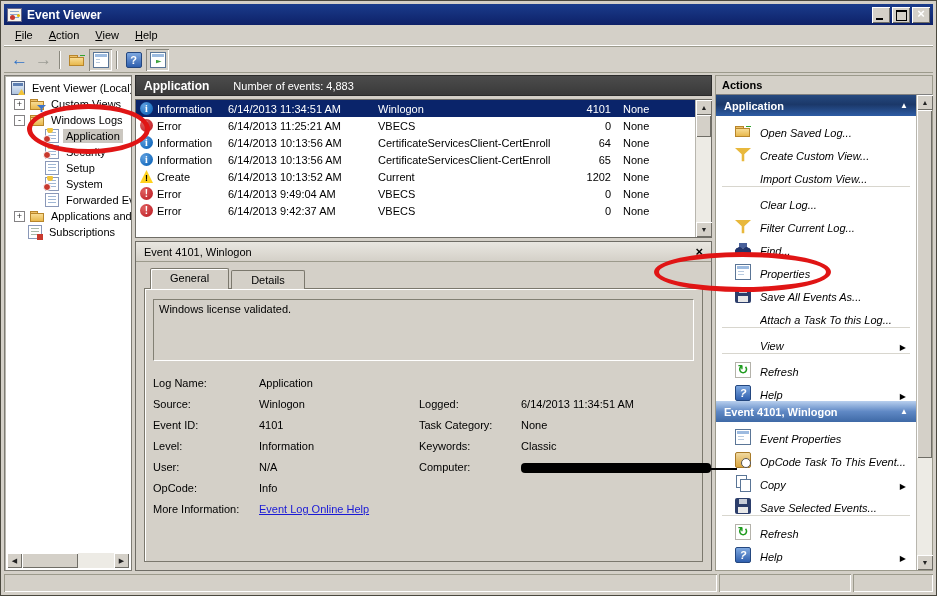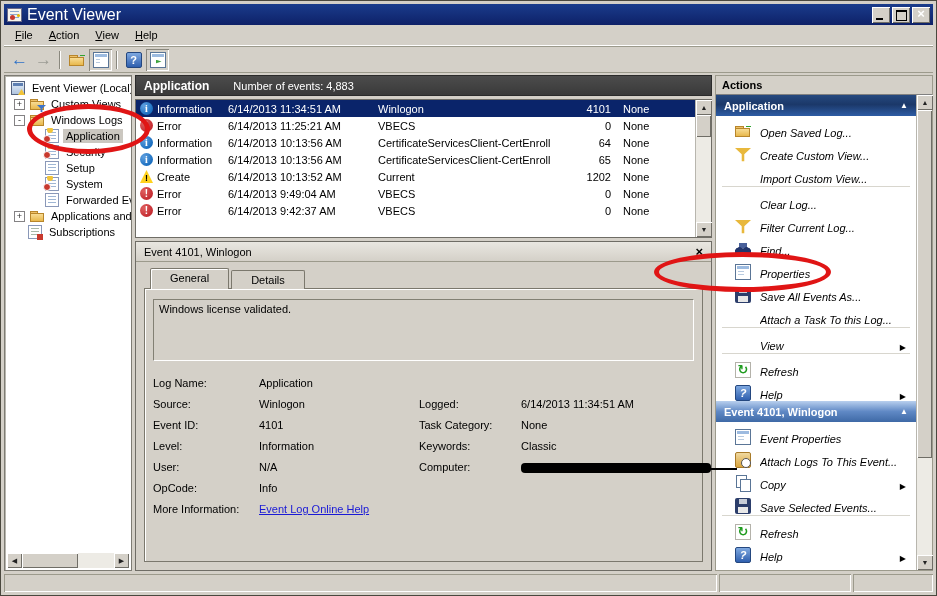--- a/index.html
+++ b/index.html
@@ -6,21 +6,21 @@
   html,body { width:937px; height:596px; overflow:hidden; }
   body { font-family:"Liberation Sans","DejaVu Sans",sans-serif; font-size:11px; color:#000; background:#808080; position:relative; }
 
   .window { position:absolute; inset:0; background:#D4D0C8; border:1px solid #4A483E; padding:3px; display:flex; flex-direction:column; }
 
   
   .titlebar { height:21px; flex:none; background:linear-gradient(#1A3C8C,#0E2168); display:flex; align-items:center; padding:0 3px; color:#fff; }
   .title-icon { width:15px; height:14px; margin-right:5px; background:#F6F4EC; border:1px solid #6A6A88; position:relative; flex:none; }
   .title-icon::before { content:""; position:absolute; left:2px; top:2px; right:2px; height:7px; background:repeating-linear-gradient(#8FA8CC 0 1px, transparent 1px 3px); }
   .title-icon::after { content:""; position:absolute; left:2px; bottom:1px; width:5px; height:5px; border-radius:50%; background:#C8392E; box-shadow:6px -2px 0 -1px #E8B900; }
-  .title-text { font-weight:normal; font-size:16px; flex:1; }
+  .title-text { font-weight:bold; font-size:12px; flex:1; }
   .win-btn { width:18px; height:16px; margin-left:2px; background:#D4D0C8; box-shadow:inset 1px 1px 0 #fff, inset -1px -1px 0 #6F6D66; position:relative; flex:none; }
   .win-btn.min::after { content:""; position:absolute; left:4px; bottom:3px; width:7px; height:2px; background:#000; }
   .win-btn.max::after { content:""; position:absolute; left:4px; top:3px; width:9px; height:8px; border:1px solid #000; border-top-width:2px; }
   .win-btn.close::after { content:"×"; position:absolute; left:0; right:0; top:-1px; text-align:center; font-weight:bold; font-size:13px; }
 
   
   .menubar { height:21px; flex:none; display:flex; align-items:center; padding-left:3px; border-bottom:1px solid #fff; }
   .menu-item { display:inline-block; padding:18px 8px; }
   .menu-item::first-letter { text-decoration:underline; }
   .toolbar { height:27px; flex:none; display:flex; align-items:center; padding-left:4px; gap:1px; border-top:1px solid #9C9A8C; border-bottom:1px solid #9C9A8C; }
@@ -465,21 +465,21 @@
             <span>Event 4101, Winlogon</span>
             <span class="collapse-arrow">▲</span>
           </div>
 
           <div class="action-item">
             <span class="ai-icon icon-props"></span>
             <span class="ai-label">Event Properties</span>
           </div>
           <div class="action-item">
             <span class="ai-icon icon-task"></span>
-            <span class="ai-label">Attach Logs To This Event...</span>
+            <span class="ai-label">OpCode Task To This Event...</span>
           </div>
           <div class="action-item">
             <span class="ai-icon icon-copy"></span>
             <span class="ai-label">Copy</span>
             <span class="ai-sub">▶</span>
           </div>
           <div class="action-item">
             <span class="ai-icon icon-save"></span>
             <span class="ai-label">Save Selected Events...</span>
           </div>

